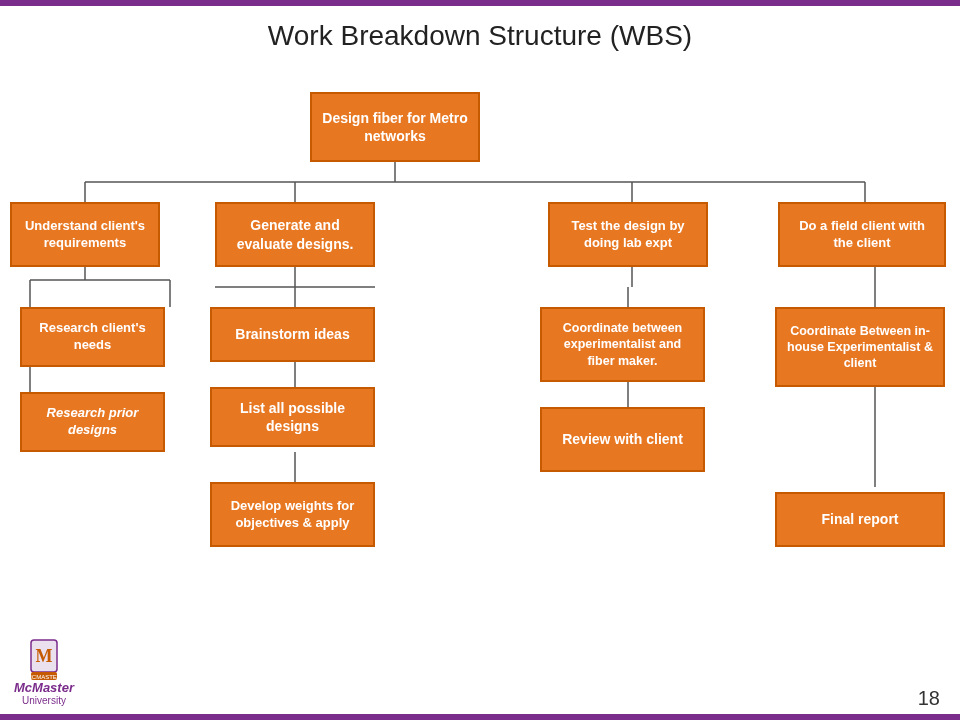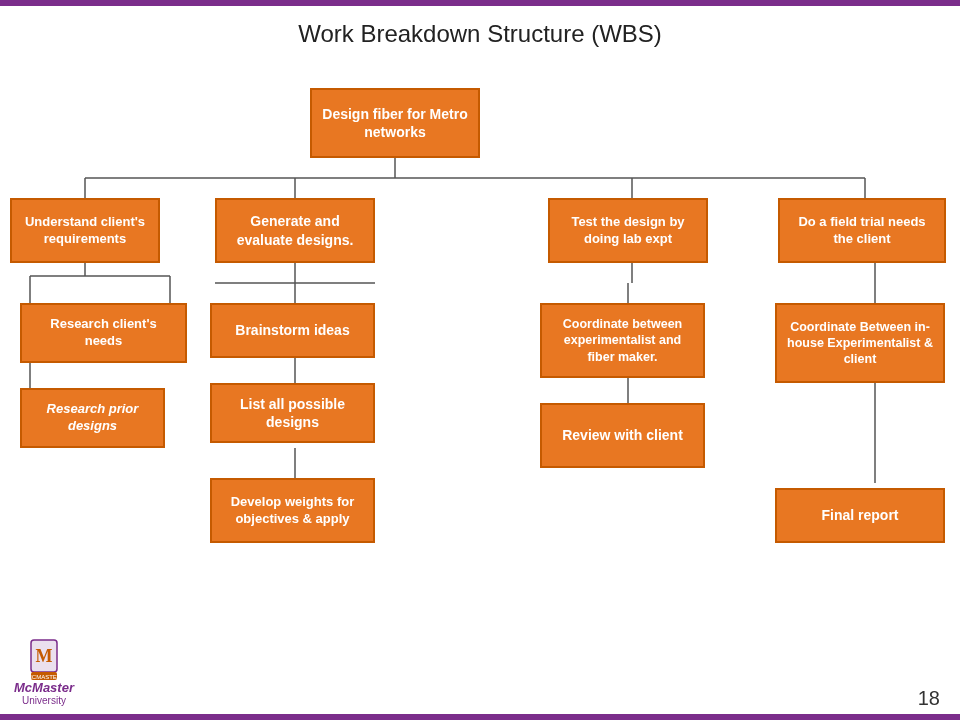--- a/index.html
+++ b/index.html
@@ -21,21 +21,21 @@
       height: 6px;
       background: #7b2d8b;
       width: 100%;
       position: absolute;
       bottom: 0;
       left: 0;
     }
 
     .title {
       text-align: center;
-      font-size: 24px;
+      font-size: 28px;
       font-weight: normal;
       color: #222;
       margin: 14px 0 10px 0;
     }
 
     .wbs-container {
       position: relative;
       width: 960px;
       height: 610px;
     }
@@ -141,23 +141,23 @@
   </svg>
 
   <div class="box" style="left:310px; top:30px; width:170px; height:70px;">Design fiber for Metro networks</div>
 
   <div class="box" style="left:10px; top:140px; width:150px; height:65px; font-size:13px;">Understand client's requirements</div>
 
   <div class="box" style="left:215px; top:140px; width:160px; height:65px;">Generate and evaluate designs.</div>
 
   <div class="box" style="left:548px; top:140px; width:160px; height:65px; font-size:13px;">Test the design by doing lab expt</div>
 
-  <div class="box" style="left:778px; top:140px; width:168px; height:65px; font-size:13px;">Do a field trial needs the client</div>
+  <div class="box" style="left:778px; top:140px; width:168px; height:65px; font-size:13px;">Do a field client with the client</div>
 
-  <div class="box" style="left:20px; top:245px; width:167px; height:60px; font-size:13px;">Research client's needs</div>
+  <div class="box" style="left:20px; top:245px; width:145px; height:60px; font-size:13px;">Research client's needs</div>
 
   <div class="box" style="left:20px; top:330px; width:145px; height:60px; font-size:13px;font-style:italic;">Research prior designs</div>
 
   <div class="box" style="left:210px; top:245px; width:165px; height:55px;">Brainstorm ideas</div>
 
   <div class="box" style="left:210px; top:325px; width:165px; height:60px;">List all possible designs</div>
 
   <div class="box" style="left:210px; top:420px; width:165px; height:65px; font-size:13px;">Develop weights for objectives &amp; apply</div>
 
   <div class="box" style="left:540px; top:245px; width:165px; height:75px; font-size:12.5px;">Coordinate between experimentalist and fiber maker.</div>

